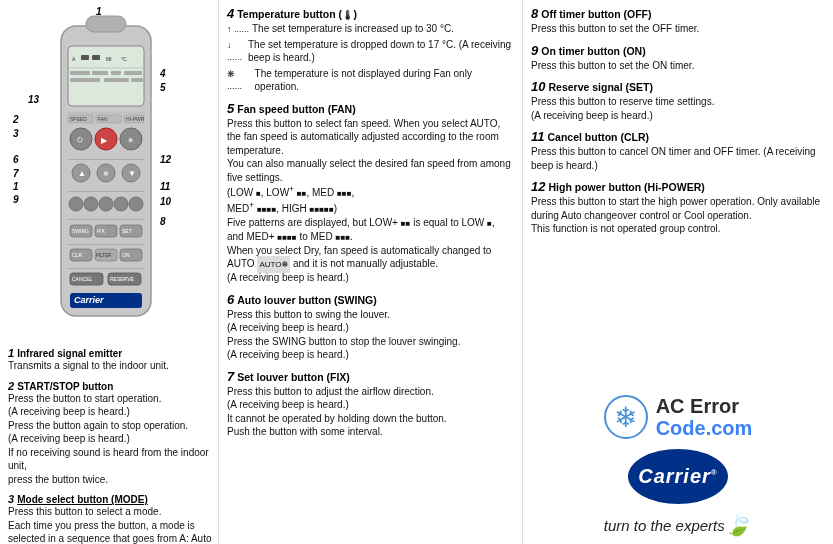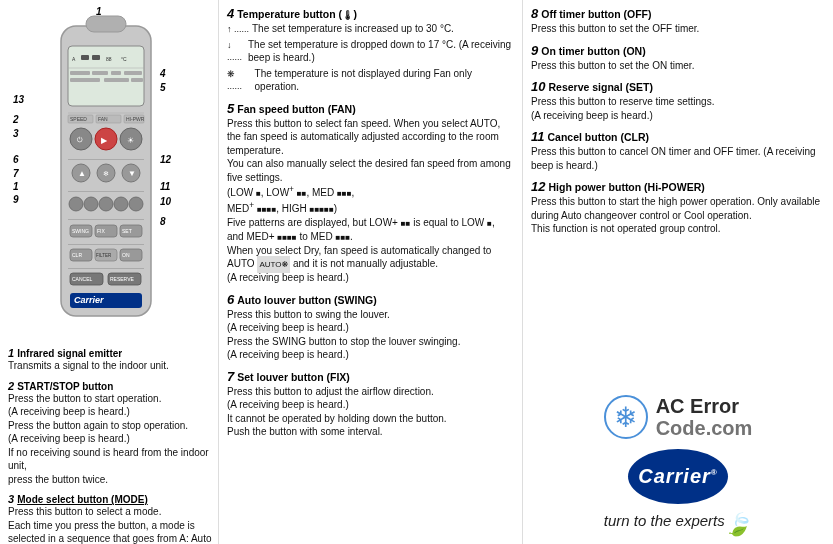--- a/index.html
+++ b/index.html
@@ -69,20 +69,21 @@
     .carrier-registered {
       font-size: 8px;
       vertical-align: super;
     }
 
     .turn-experts {
       font-size: 15px;
       color: #222;
       font-style: italic;
       display: flex;
+      align-items: center;
     }
 
     .leaf-icon {
       color: #4a7c2a;
       font-size: 22px;
     }
 
     .annot {
       position: absolute;
       font-size: 9px;
@@ -161,21 +162,21 @@
 </head>
 <body>
 
 <div class="page-wrapper">
 
   <div class="left-col">
 
     <div style="position:relative; width:210px; height:335px; margin-bottom:4px;">
 
       <span class="annot" style="top:0px; left:88px; font-style:italic; font-weight:bold; font-size:10px;">1</span>
-      <span class="annot" style="top:88px; left:5px; font-style:italic; font-weight:bold; font-size:10px;">13</span>
+      <span class="annot" style="top:88px; left:20px; font-style:italic; font-weight:bold; font-size:10px;">13</span>
       <span class="annot" style="top:108px; left:5px; font-style:italic; font-weight:bold; font-size:10px;">2</span>
       <span class="annot" style="top:122px; left:5px; font-style:italic; font-weight:bold; font-size:10px;">3</span>
       <span class="annot" style="top:62px; left:152px; font-style:italic; font-weight:bold; font-size:10px;">4</span>
       <span class="annot" style="top:76px; left:152px; font-style:italic; font-weight:bold; font-size:10px;">5</span>
       <span class="annot" style="top:148px; left:5px; font-style:italic; font-weight:bold; font-size:10px;">6</span>
       <span class="annot" style="top:162px; left:5px; font-style:italic; font-weight:bold; font-size:10px;">7</span>
       <span class="annot" style="top:175px; left:5px; font-style:italic; font-weight:bold; font-size:10px;">1</span>
       <span class="annot" style="top:188px; left:5px; font-style:italic; font-weight:bold; font-size:10px;">9</span>
       <span class="annot" style="top:148px; left:152px; font-style:italic; font-weight:bold; font-size:10px;">12</span>
       <span class="annot" style="top:175px; left:152px; font-style:italic; font-weight:bold; font-size:10px;">11</span>
@@ -409,21 +410,21 @@
         </div>
       </div>
     </div>
 
     <div class="right-bottom">
 
       <div class="ac-error-section">
         <div class="snowflake-icon">❄</div>
         <div>
           <div style="font-size:20px; font-weight:bold; color:#2c2c2c; line-height:1.1;">AC Error</div>
-          <div style="font-size:20px; font-weight:bold; color:#737373; line-height:1.1;">Code.com</div>
+          <div style="font-size:20px; font-weight:bold; color:#3b82f6; line-height:1.1;">Code.com</div>
         </div>
       </div>
 
       <div class="carrier-logo">
         <div class="carrier-oval">
           <span class="carrier-text-logo">
             <span>Carrier</span><span class="carrier-registered">®</span>
           </span>
         </div>
       </div>

